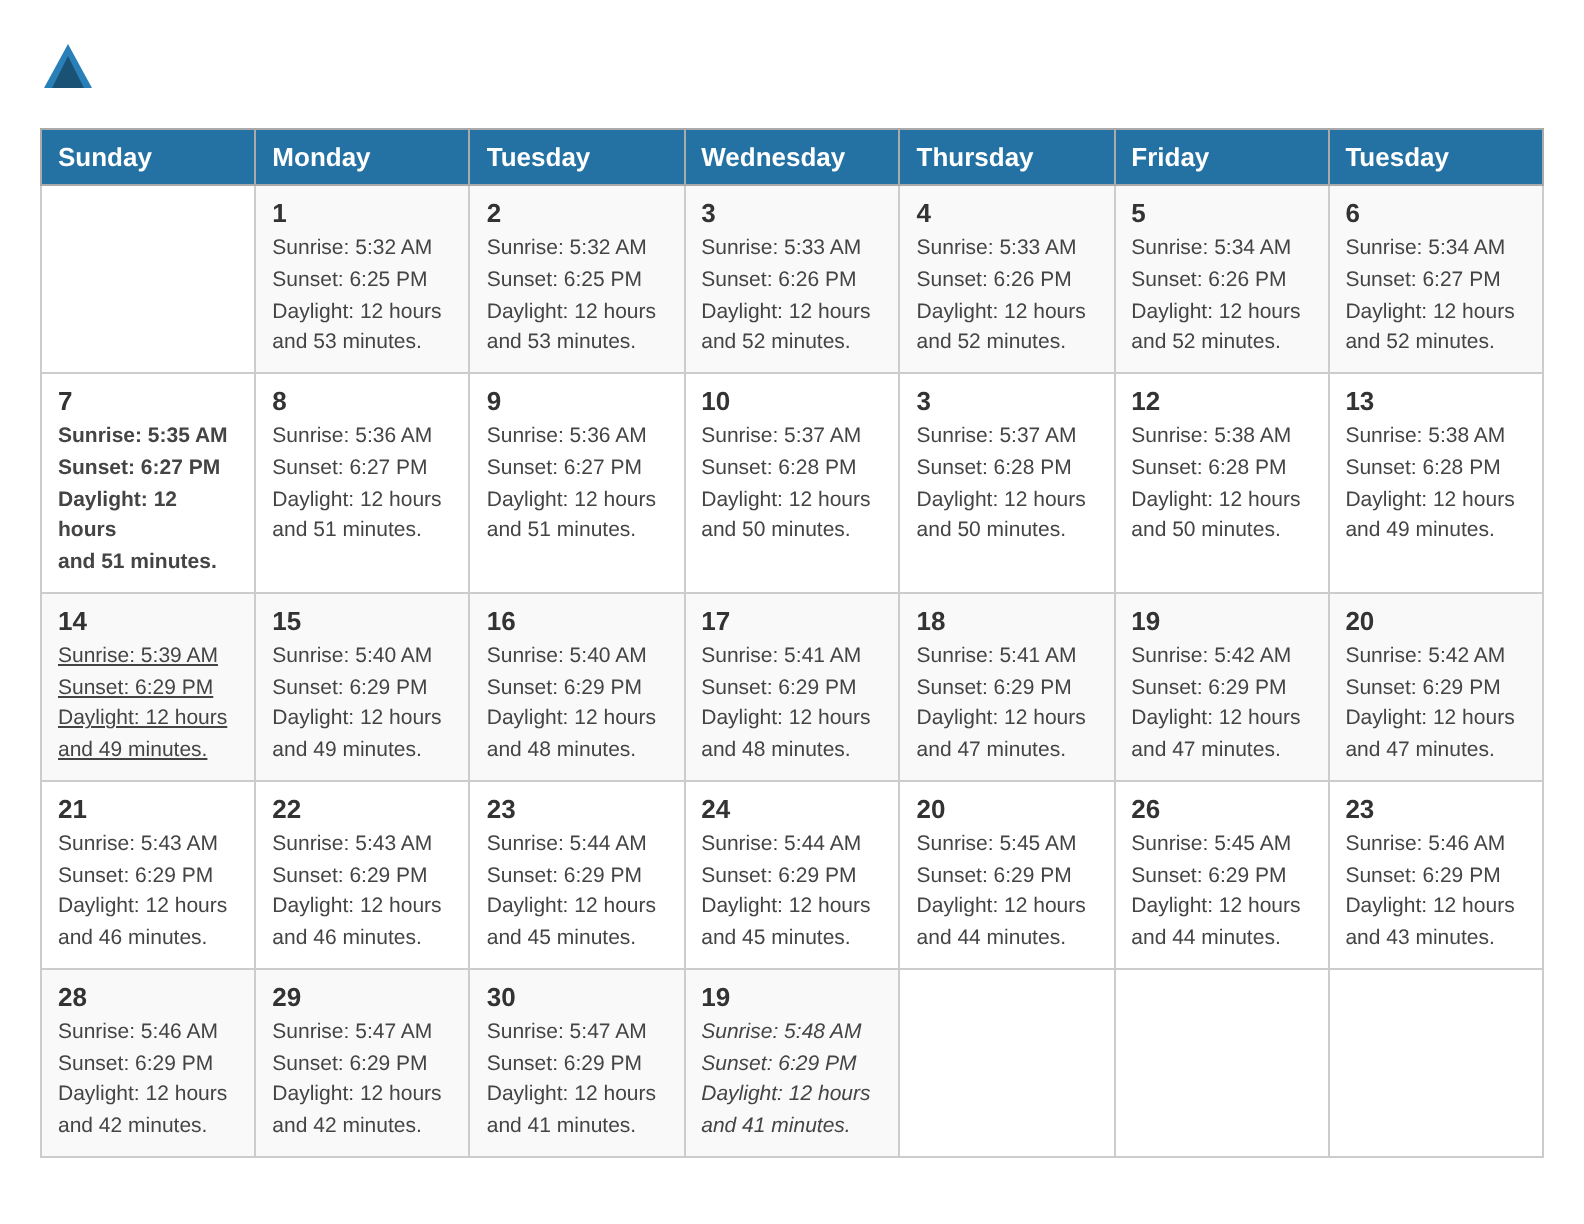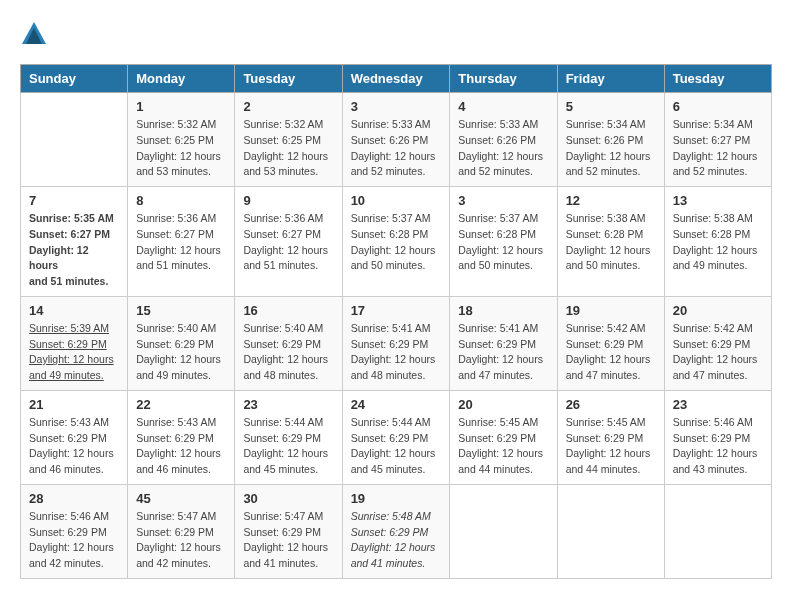--- a/index.html
+++ b/index.html
@@ -325,21 +325,21 @@
       </tr>
       <tr>
         <td>
           <div class="day-number">28</div>
           <div class="day-info" style="white-space: pre-line;">Sunrise: 5:46 AM
 Sunset: 6:29 PM
 Daylight: 12 hours
 and 42 minutes.</div>
         </td>
         <td>
-          <div class="day-number">45</div>
+          <div class="day-number">29</div>
           <div class="day-info" style="white-space: pre-line;">Sunrise: 5:47 AM
 Sunset: 6:29 PM
 Daylight: 12 hours
 and 42 minutes.</div>
         </td>
         <td>
           <div class="day-number">30</div>
           <div class="day-info" style="white-space: pre-line;">Sunrise: 5:47 AM
 Sunset: 6:29 PM
 Daylight: 12 hours

